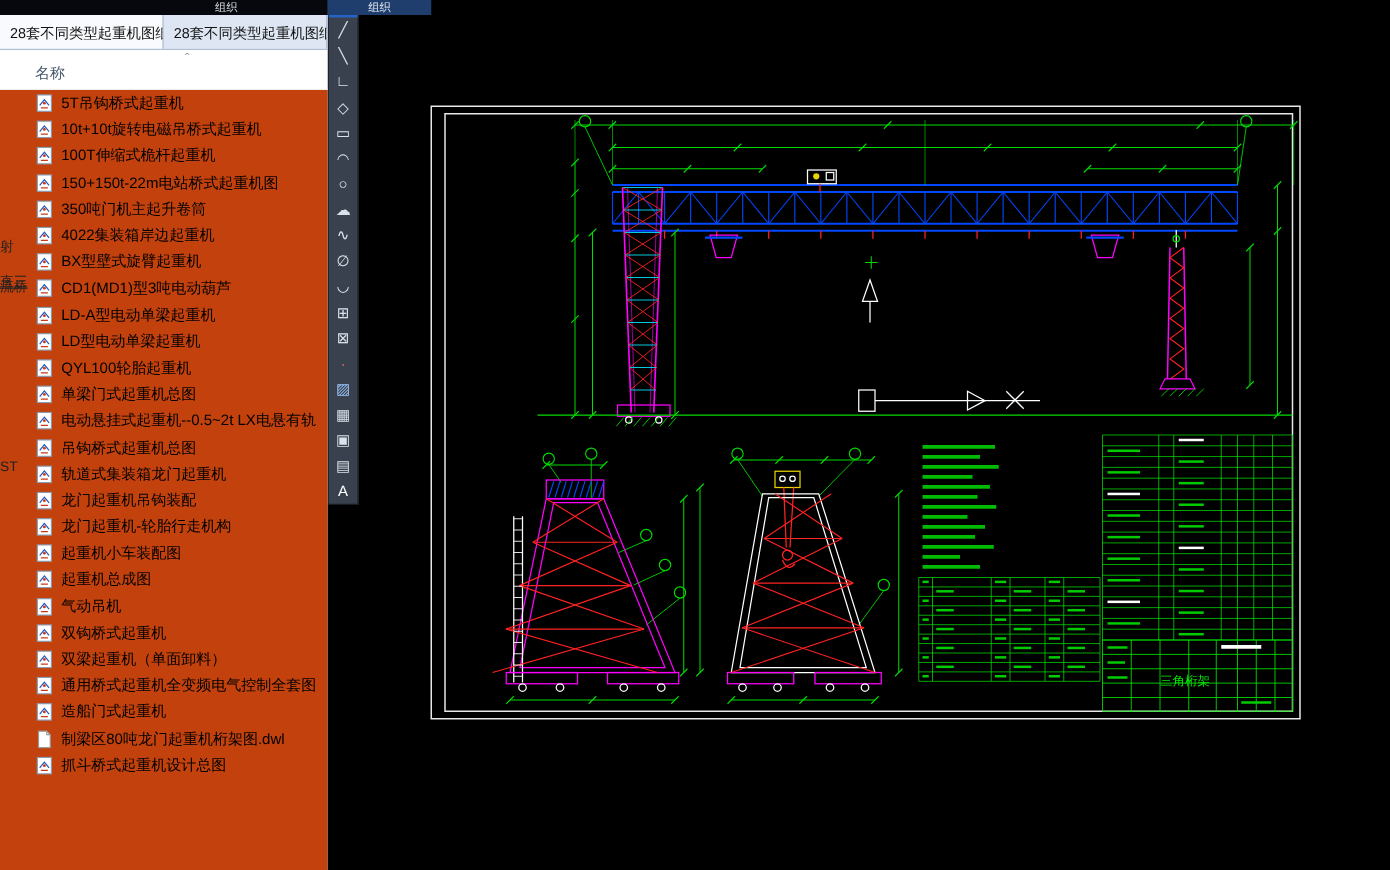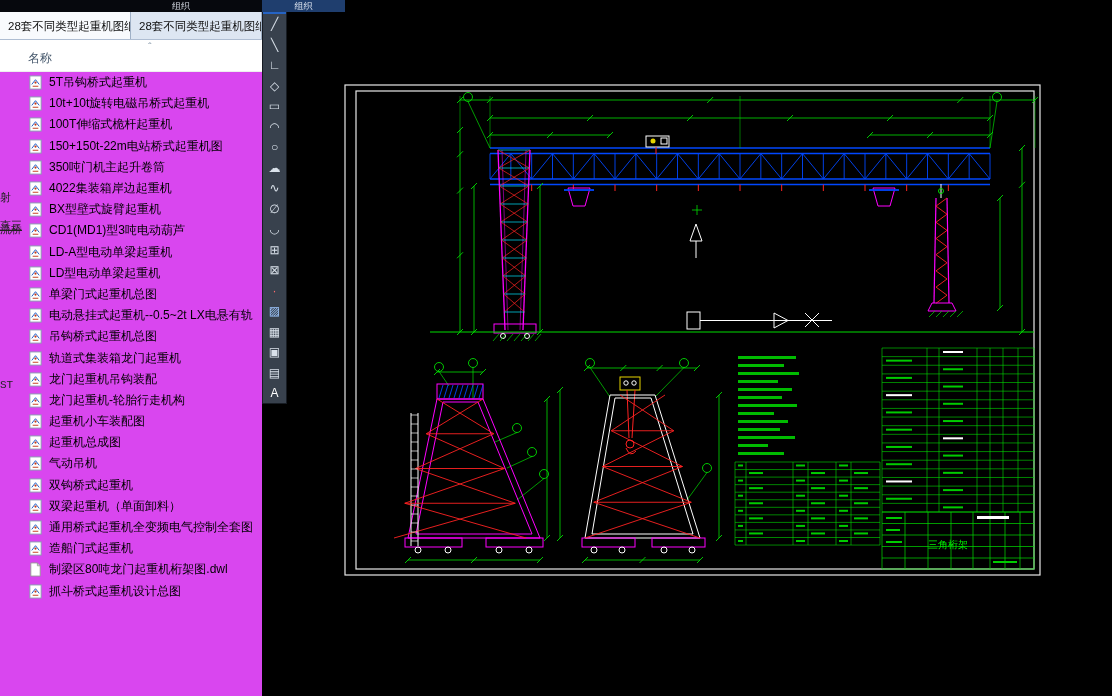--- a/index.html
+++ b/index.html
@@ -15,21 +15,21 @@
 
   
   .explorer{position:absolute;left:0;top:12px;width:262px;height:684px;background:#fff;border-right:1px solid #4a5閑561;z-index:3}
   .tabs{height:28px;background:#cfd9ea;display:flex;border-bottom:1px solid #aebdd2}
   .tab{font-size:11.5px;color:#111;padding:7px 8px 0 8px;white-space:nowrap;overflow:hidden;
        border-right:1px solid #9fb0c6;background:#dde6f2}
   .tab.active{background:#f8fafd}
   .col-header{position:relative;height:32px;background:#fff;border-bottom:1px solid #eee;
               font-size:12px;color:#45576b;padding:10px 0 0 28px}
   .caret{position:absolute;left:148px;top:1px;color:#8899aa;font-size:11px}
-  .file-list{position:absolute;left:0;top:60px;right:0;bottom:0;overflow:hidden;background:#d946ef}
+  .file-list{position:absolute;left:0;top:60px;right:0;bottom:0;overflow:hidden;background:#c2410c}
   .file-row{display:flex;align-items:center;height:21.2px;padding-left:28px;font-size:12px;color:#000;
             white-space:nowrap;cursor:default}
   .file-row.selected{background:#d5d5d5;outline:1px solid #b5b5b5}
   .file-icon{width:15px;height:15px;margin-right:6px;flex:none}
   .file-icon svg{width:15px;height:15px;display:block}
   .file-label{overflow:hidden;white-space:nowrap}
 
   .edge-frag{position:absolute;left:0;color:#222;font-size:11px;z-index:8;background:transparent}
 
   
@@ -176,20 +176,31 @@
         </div>
         <div class="file-row">
           <span class="file-icon">
             <svg viewBox="0 0 16 16">
               <rect x="2" y="1" width="12" height="14" fill="#fff" stroke="#8a9bb0"></rect>
               <path d="M4 10 L8 5 L12 10" stroke="#1a56c4" fill="none"></path>
               <path d="M5 12 h6" stroke="#c43a1a"></path>
               <circle cx="8" cy="8" r="1.2" fill="#c43a1a"></circle>
             </svg>
           </span>
+          <span class="file-label">QYL100轮胎起重机</span>
+        </div>
+        <div class="file-row">
+          <span class="file-icon">
+            <svg viewBox="0 0 16 16">
+              <rect x="2" y="1" width="12" height="14" fill="#fff" stroke="#8a9bb0"></rect>
+              <path d="M4 10 L8 5 L12 10" stroke="#1a56c4" fill="none"></path>
+              <path d="M5 12 h6" stroke="#c43a1a"></path>
+              <circle cx="8" cy="8" r="1.2" fill="#c43a1a"></circle>
+            </svg>
+          </span>
           <span class="file-label">单梁门式起重机总图</span>
         </div>
         <div class="file-row">
           <span class="file-icon">
             <svg viewBox="0 0 16 16">
               <rect x="2" y="1" width="12" height="14" fill="#fff" stroke="#8a9bb0"></rect>
               <path d="M4 10 L8 5 L12 10" stroke="#1a56c4" fill="none"></path>
               <path d="M5 12 h6" stroke="#c43a1a"></path>
               <circle cx="8" cy="8" r="1.2" fill="#c43a1a"></circle>
             </svg>
@@ -337,21 +348,21 @@
           </span>
           <span class="file-label">抓斗桥式起重机设计总图</span>
         </div>
       </div>
   </div>
 
   <div id="edge-fragments">
       <span class="edge-frag" style="top: 190px;">射</span>
       <span class="edge-frag" style="top: 218px; text-decoration: underline;">直三</span>
       <span class="edge-frag" style="top: 222px;">流桥</span>
-      <span class="edge-frag" style="top: 379px; font-family: Liberation Mono, monospace;">ST</span>
+      <span class="edge-frag" style="top: 368px;">ST</span>
     </div>
 
   <div class="cadarea">
     <div class="cad-toolbar">
       <div class="tb-header">⇄</div>
       <div id="tb-icons">
           <div class="tb-icon">╱</div>
           <div class="tb-icon">╲</div>
           <div class="tb-icon">∟</div>
           <div class="tb-icon">◇</div>

